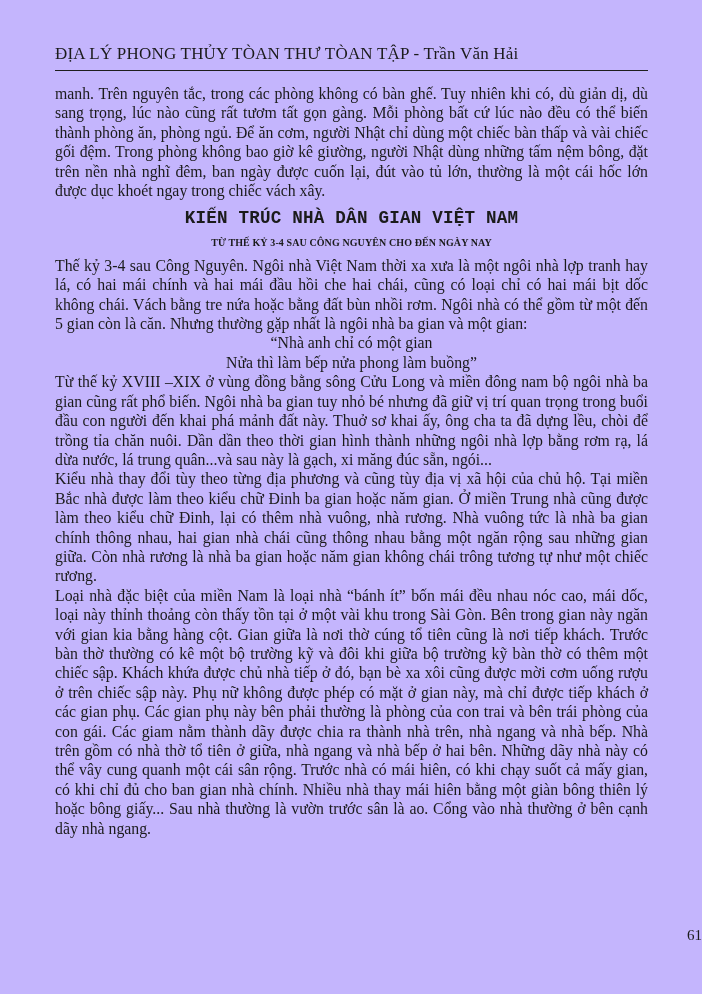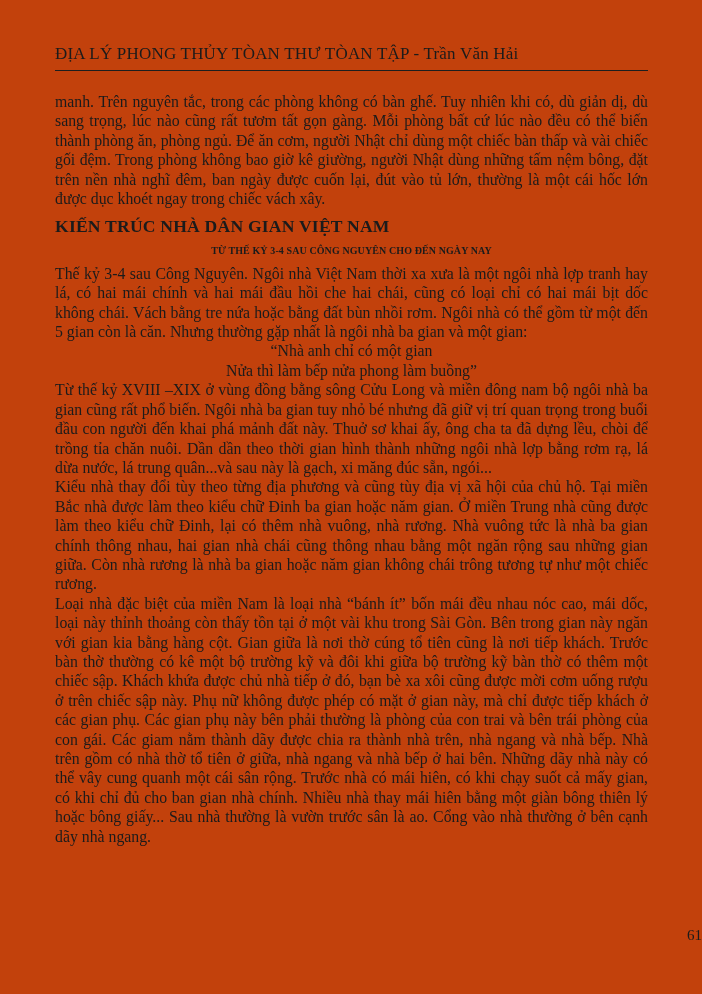--- a/index.html
+++ b/index.html
@@ -4,21 +4,21 @@
 <style>
   html, body {
     margin: 0;
     padding: 0;
     background: #ffffff;
   }
   .page {
     position: relative;
     width: 702px;
     height: 994px;
-    background: #c2410c;
+    background: #c4b5fd;
     font-family: "Liberation Serif", "DejaVu Serif", serif;
     color: #1b1b1b;
     overflow: hidden;
   }
   .doc-header {
     position: absolute;
     left: 55px;
     right: 54px;
     top: 44px;
     font-size: 17px;
@@ -31,35 +31,36 @@
     left: 55px;
     right: 54px;
     top: 70px;
     border-top: 1.6px solid #1e1e1e;
     height: 0;
   }
   .content {
     position: absolute;
     left: 55px;
     width: 593px;
-    top: 92px;
+    top: 84px;
     font-size: 15.8px;
     line-height: 19.4px;
     text-align: justify;
   }
   .content p {
     margin: 0;
   }
   .section-heading {
     margin: 8px 0 4px 0;
-    text-align: left;
+    text-align: center;
     font-size: 17.6px;
     line-height: 21px;
     font-weight: bold;
     letter-spacing: 0.2px;
+    font-family: Liberation Mono, monospace;
   }
   .section-subheading {
     margin: 0 0 3px 0;
     text-align: center;
     font-size: 10px;
     line-height: 19.4px;
     font-weight: bold;
     letter-spacing: 0.1px;
   }
   .verse div {

